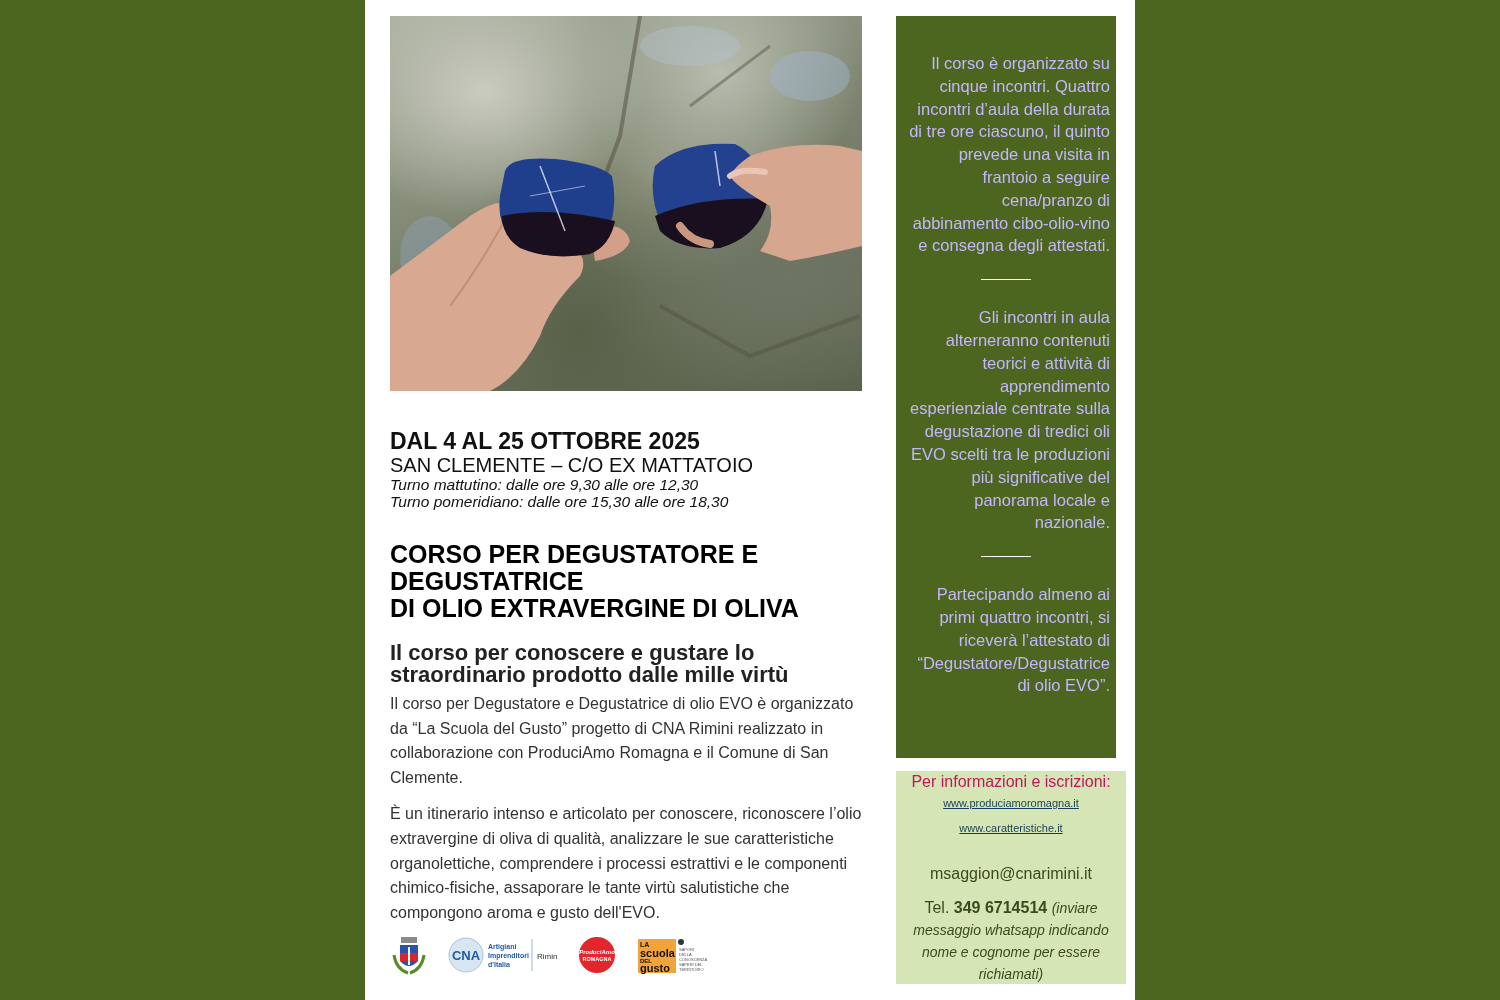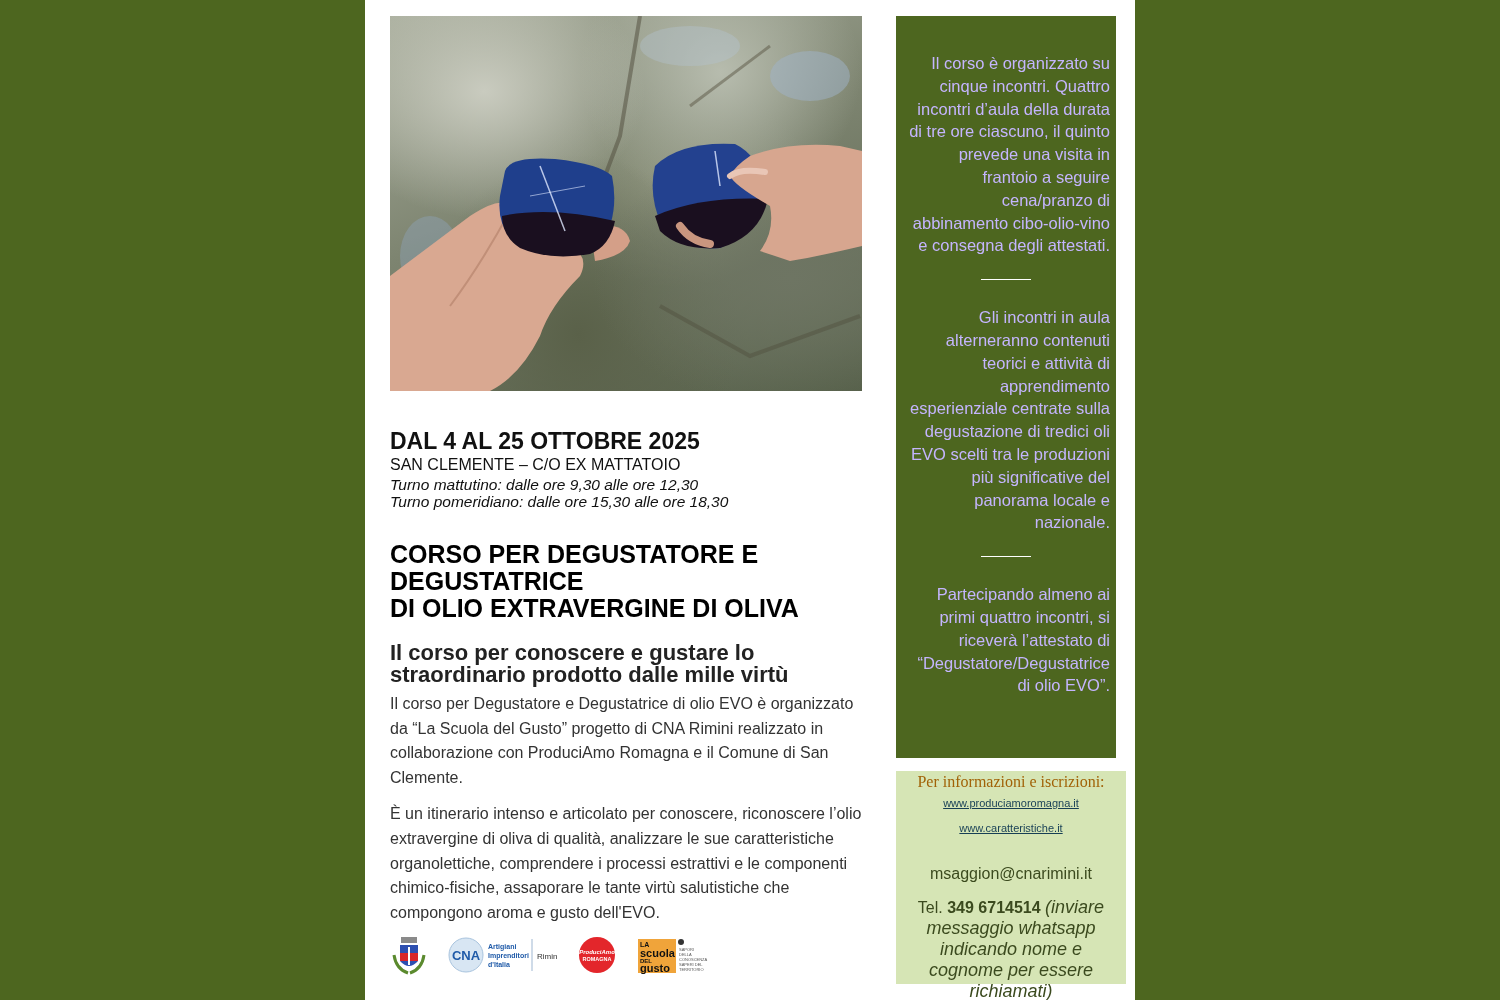--- a/index.html
+++ b/index.html
@@ -20,21 +20,21 @@
         radial-gradient(ellipse at 70% 15%, #b7bcae 0%, transparent 30%),
         radial-gradient(ellipse at 85% 70%, #6e7563 0%, transparent 35%),
         radial-gradient(ellipse at 40% 85%, #5a6149 0%, transparent 40%),
         radial-gradient(ellipse at 60% 45%, #8e947e 0%, transparent 35%),
         linear-gradient(160deg, #a9ae9d 0%, #7d8470 45%, #56604a 100%);
     }
     .photo svg { position: absolute; left: 0; top: 0; }
 
     .event-block { position: absolute; left: 25px; top: 428px; width: 480px; color: #111; }
     .event-date { font-size: 23px; font-weight: bold; line-height: 26px; }
-    .event-place { font-size: 16px; line-height: 22px; }
+    .event-place { font-size: 20px; line-height: 22px; }
     .event-shift { font-size: 15.5px; font-style: italic; line-height: 17px; }
 
     .course-title {
       position: absolute; left: 25px; top: 541px; width: 480px;
       color: #000000; font-weight: bold; font-size: 25px; line-height: 27px;
     }
     .course-title div { white-space: nowrap; }
     .subtitle {
       position: absolute; left: 25px; top: 642px; width: 480px;
       font-size: 22px; font-weight: bold; color: #222; line-height: 22px;
@@ -58,26 +58,26 @@
     }
     .green-box .para { padding: 0 6px; }
     .divider {
       width: 50px; height: 0; border-top: 1.5px solid #ffffff;
       margin: 22px auto 26px auto;
     }
     .contact-box {
       position: absolute; left: 531px; top: 771px; width: 230px; height: 213px;
       background: #d6e5b5; color: #333; text-align: center;
     }
-    .contact-box .lbl { font-size: 16px; margin-top: 2px; color: #a16207; font-family: Liberation Serif, serif; }
+    .contact-box .lbl { font-size: 16px; margin-top: 2px; color: #be185d; }
     .contact-box a { color: #173f55; text-decoration: underline; font-size: 11px; display: block; line-height: 25px; }
     .contact-box .email { font-size: 16px; color: #3b4a1e; margin-top: 24px; }
     .contact-box .tel { font-size: 16px; color: #3b4a1e; margin-top: 14px; line-height: 21px; padding: 0 10px; }
     .contact-box .tel b { font-weight: bold; }
-    .contact-box .tel i { font-size: 18px; }
+    .contact-box .tel i { font-size: 14px; }
   </style>
 </head>
 <body>
 
 <div class="page">
 
   <div class="photo" title="two hands holding blue oil tasting glasses in front of olive tree">
     <svg width="472" height="375" viewBox="0 0 472 375">
 
       <ellipse cx="420" cy="60" rx="40" ry="25" fill="#9fb3c9" opacity="0.5"></ellipse>

